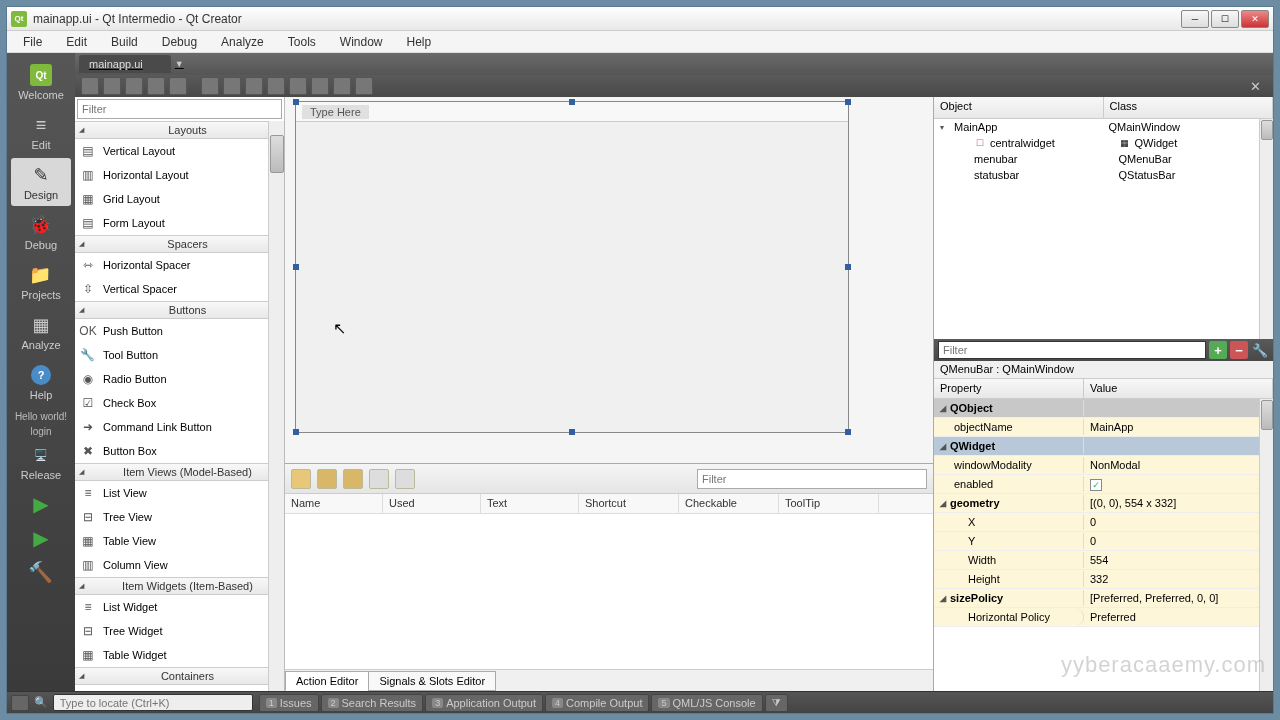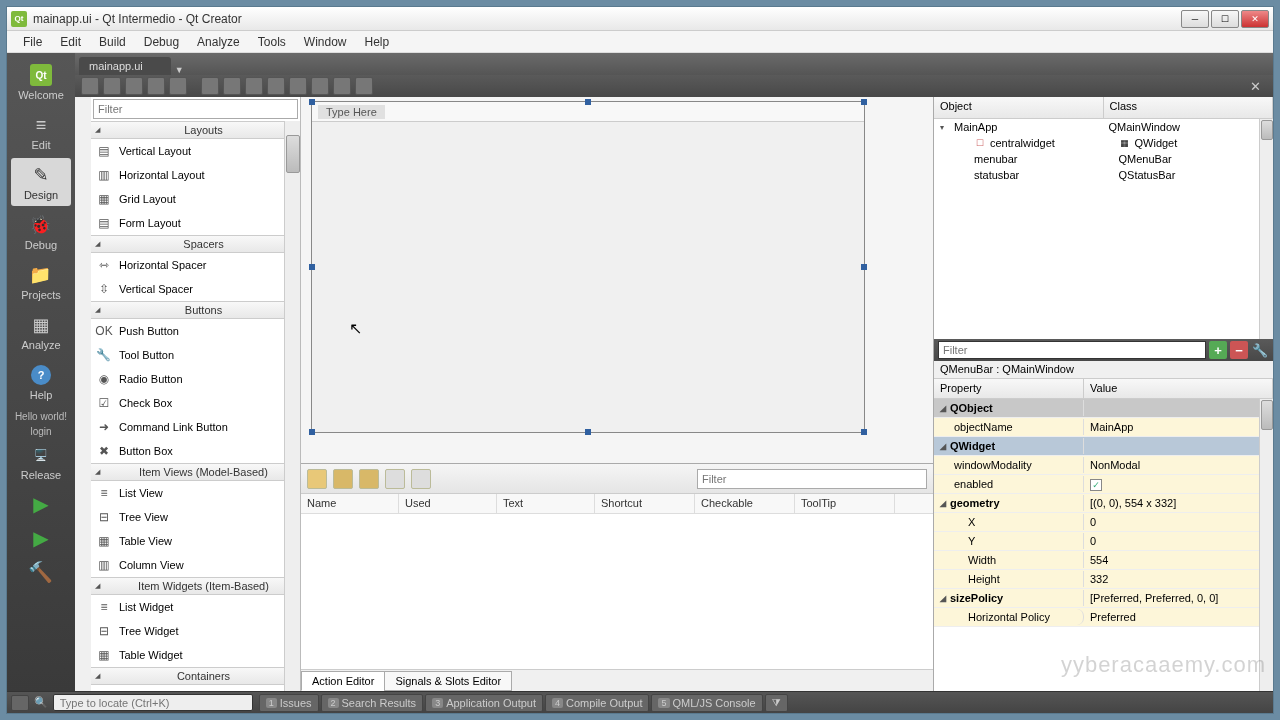--- a/index.html
+++ b/index.html
@@ -4,35 +4,35 @@
 <style>
 * { margin:0; padding:0; box-sizing:border-box; font-family:"Segoe UI",Tahoma,sans-serif; font-size:11px; user-select:none; }
 body { width:1280px; height:720px; background:#6b8ca3; overflow:hidden; position:relative; }
 .window { position:absolute; left:6px; top:6px; right:6px; bottom:6px; background:#f0f0f0; border:1px solid #5a7a8f; display:flex; flex-direction:column; }
 .titlebar { height:24px; background:linear-gradient(#fff,#e8e8e8); display:flex; align-items:center; padding:0 4px; border-bottom:1px solid #ccc; }
 .titlebar .app-icon { width:16px; height:16px; background:#7fba3c; border-radius:2px; margin-right:6px; display:flex; align-items:center; justify-content:center; color:#fff; font-size:8px; font-weight:bold; }
 .titlebar .title { flex:1; color:#333; font-size:12px; }
 .win-btns { display:flex; gap:2px; }
 .win-btn { width:28px; height:18px; border:1px solid #888; background:linear-gradient(#f8f8f8,#ddd); display:flex; align-items:center; justify-content:center; font-size:9px; border-radius:2px; }
 .win-btn.close { background:linear-gradient(#e88,#c33); color:#fff; }
-.menubar { height:22px; background:#f5f5f5; display:flex; align-items:center; padding:0 8px; gap:2px; border-bottom:1px solid #ddd; }
+.menubar { height:22px; background:#f5f5f5; display:flex; align-items:center; padding:0 8px; gap:8px; border-bottom:1px solid #ddd; }
 .menubar span { padding:3px 8px; color:#333; font-size:12px; }
 .content { flex:1; display:flex; background:#f0f0f0; overflow:hidden; }
 .sidebar { width:68px; background:linear-gradient(#565656,#3a3a3a); display:flex; flex-direction:column; align-items:center; padding-top:4px; color:#ccc; }
 .sb-item { width:60px; height:48px; display:flex; flex-direction:column; align-items:center; justify-content:center; margin:1px 0; font-size:10px; gap:2px; cursor:pointer; }
 .sb-item.active { background:#d8d8d8; color:#333; border-radius:3px; }
 .sb-icon { width:24px; height:24px; display:flex; align-items:center; justify-content:center; }
 .sb-text { color:#bbb; font-size:10px; margin-top:4px; }
 .main { flex:1; display:flex; flex-direction:column; }
-.tabbar { height:22px; background:linear-gradient(#6a6a6a,#555); display:flex; align-items:flex-end; padding:0 4px; }
+.tabbar { height:22px; background:linear-gradient(#6a6a6a,#555); display:flex; align-items:center; padding:0 4px;text-decoration:underline; }
 .tab { background:#4a4a4a; color:#ddd; padding:3px 28px 3px 10px; font-size:11px; border-radius:3px 3px 0 0; }
 .toolbar-row { height:22px; background:linear-gradient(#5a5a5a,#484848); display:flex; align-items:center; padding:0 6px; gap:4px; }
 .tb-icon { width:18px; height:18px; background:#777; border:1px solid #555; border-radius:2px; }
 .tb-close { margin-left:auto; color:#ccc; font-size:13px; padding:0 6px; cursor:pointer; }
-.workspace { flex:1; display:flex; overflow:hidden;margin-left:16px; }
+.workspace { flex:1; display:flex; overflow:hidden; }
 .widgetbox { width:210px; background:#fff; border-right:1px solid #bbb; display:flex; flex-direction:column; overflow:hidden; }
 .filter-input { height:20px; border:1px solid #aaa; margin:2px; padding:2px 4px; font-size:11px; color:#888; background:#fff; }
 .wb-list { flex:1; overflow-y:auto; position:relative; }
 .wb-cat { background:linear-gradient(#f8f8f8,#e8e8e8); border-top:1px solid #ccc; border-bottom:1px solid #ccc; padding:2px 4px 2px 20px; position:relative; font-size:11px; text-align:center; color:#333; }
 .wb-cat::before { content:"◢"; position:absolute; left:4px; font-size:7px; color:#555; top:4px; }
 .wb-item { display:flex; align-items:center; padding:3px 4px; gap:6px; height:24px; }
 .wb-icon { width:18px; height:16px; display:flex; align-items:center; justify-content:center; font-size:12px; color:#555; }
 .wb-scroll { position:absolute; right:0; top:0; bottom:0; width:16px; background:#eee; border-left:1px solid #ccc; }
 .wb-thumb { width:14px; height:38px; background:linear-gradient(#ddd,#bbb); border:1px solid #999; border-radius:2px; margin:14px 1px 0; }
 .center { flex:1; display:flex; flex-direction:column; background:#7dd3fc;justify-content:center; }

